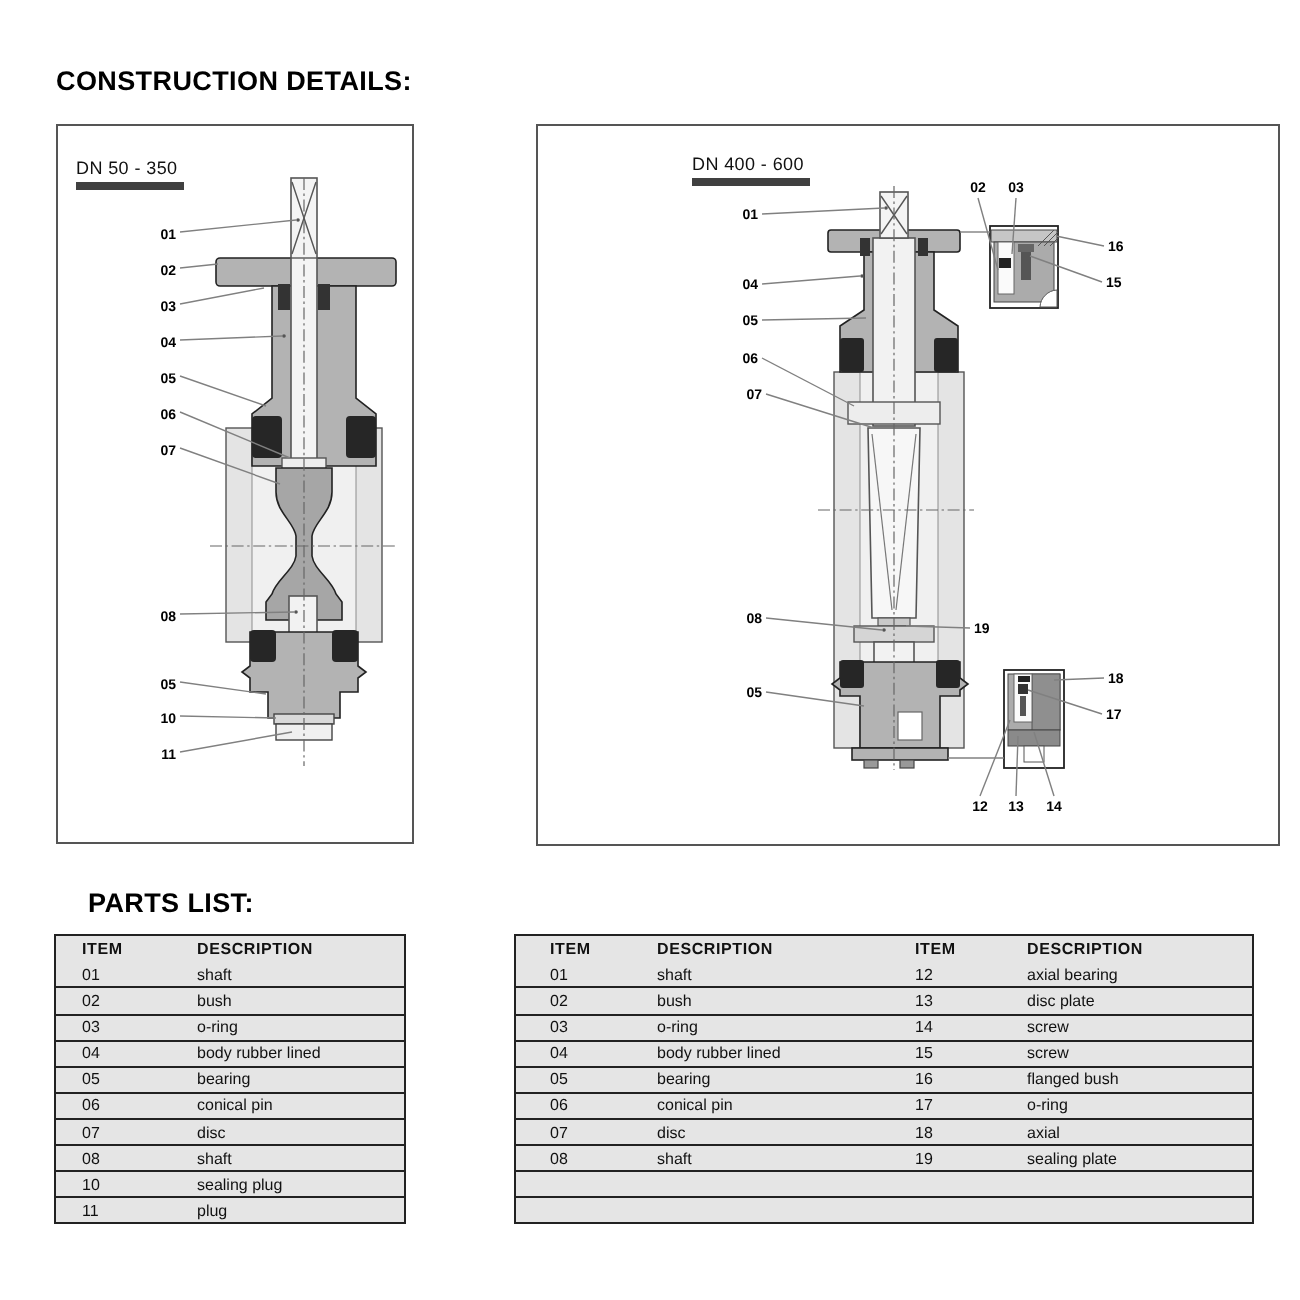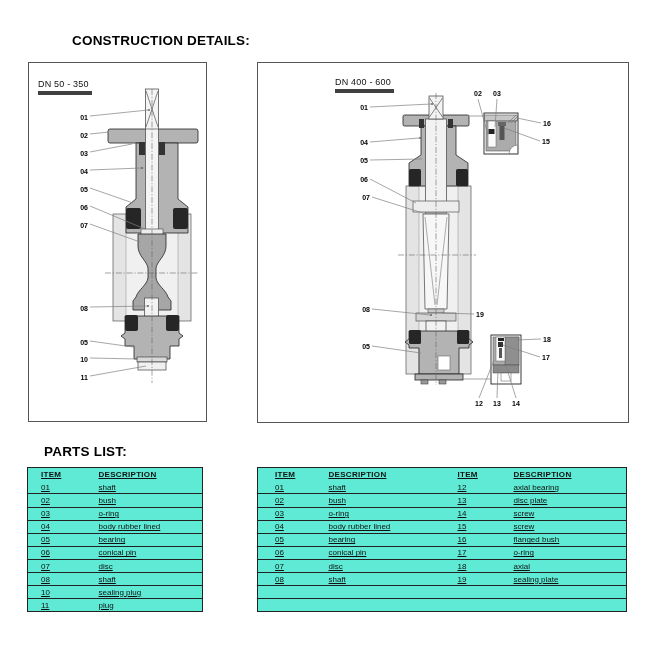--- a/index.html
+++ b/index.html
@@ -5,39 +5,39 @@
   html,body{margin:0;padding:0;}
   body{width:650px;height:650px;background:#fff;position:relative;
        font-family:"Liberation Sans",sans-serif;color:#111;overflow:hidden;}
   .abs{position:absolute;}
   .sec-title{font-size:13.5px;font-weight:bold;letter-spacing:.2px;color:#000;}
   .panel{position:absolute;border:1px solid #555;background:#fff;}
   .dnlabel{position:absolute;font-size:9px;color:#111;border-bottom:4px solid #404040;
            padding:0 3px 2px 0;letter-spacing:.2px;white-space:nowrap;}
   svg{display:block;}
   
-  table.parts{position:absolute;border-collapse:collapse;table-layout:fixed;background:#5eead4;text-decoration:underline;}
+  table.parts{position:absolute;border-collapse:collapse;table-layout:fixed;background:#e5e5e5;}
   table.parts{border:1.5px solid #222;}
   table.parts tr + tr{border-top:1px solid #222;}
   table.parts th, table.parts td{font-size:8px;height:12.1px;padding:0;margin:0;
       text-align:left;vertical-align:middle;white-space:nowrap;overflow:hidden;color:#111;}
   table.parts th{font-weight:bold;letter-spacing:.3px;height:13.4px;}
   #tbl-left th:nth-child(1), #tbl-left td:nth-child(1){padding-left:13px;}
   #tbl-left th:nth-child(2), #tbl-left td:nth-child(2){padding-left:1px;}
   #tbl-right th:nth-child(1), #tbl-right td:nth-child(1){padding-left:17px;}
   #tbl-right th:nth-child(2), #tbl-right td:nth-child(2){padding-left:22px;}
   #tbl-right th:nth-child(3), #tbl-right td:nth-child(3){padding-left:22px;}
   #tbl-right th:nth-child(4), #tbl-right td:nth-child(4){padding-left:22px;}
   
   text.callout{font-family:"Liberation Sans",sans-serif;font-size:7px;font-weight:bold;fill:#000;}
 </style>
 </head>
 <body>
 
-<div class="abs sec-title" style="left:28px;top:33px;margin-left:44px;">CONSTRUCTION DETAILS:</div>
+<div class="abs sec-title" style="left:28px;top:33px;">CONSTRUCTION DETAILS:</div>
 
 <div class="panel" style="left:28px;top:62px;width:177px;height:358px;">
   <span class="dnlabel" style="left:9px;top:16px;">DN 50 - 350</span>
   <svg width="177" height="358" viewBox="0 0 177 358">
 
     <g>
       <rect x="84" y="151" width="78" height="107" fill="#e4e4e4" stroke="#555" stroke-width="0.7"></rect>
       <rect x="97" y="151" width="52" height="107" fill="#f0f0f0" stroke="#777" stroke-width="0.4"></rect>
     </g>
 
@@ -103,21 +103,21 @@
       <text class="callout" x="59" y="146.5" text-anchor="end">06</text>
       <text class="callout" x="59" y="164.5" text-anchor="end">07</text>
       <text class="callout" x="59" y="247.5" text-anchor="end">08</text>
       <text class="callout" x="59" y="281.5" text-anchor="end">05</text>
       <text class="callout" x="59" y="298.5" text-anchor="end">10</text>
       <text class="callout" x="59" y="316.5" text-anchor="end">11</text>
     </g>
   </svg>
 </div>
 
-<div class="panel" style="left:257px;top:62px;width:370px;height:359px;">
+<div class="panel" style="left:268px;top:62px;width:370px;height:359px;">
   <span class="dnlabel" style="left:77px;top:14px;">DN 400 - 600</span>
   <svg width="370" height="359" viewBox="0 0 370 359">
 
     <g>
       <rect x="148" y="123" width="65" height="188" fill="#e4e4e4" stroke="#555" stroke-width="0.7"></rect>
       <rect x="161" y="123" width="39" height="188" fill="#f0f0f0" stroke="#777" stroke-width="0.4"></rect>
     </g>
 
     <g>
       <rect x="145" y="52" width="66" height="11" rx="1.5" fill="#b3b3b3" stroke="#222" stroke-width="0.8"></rect>

